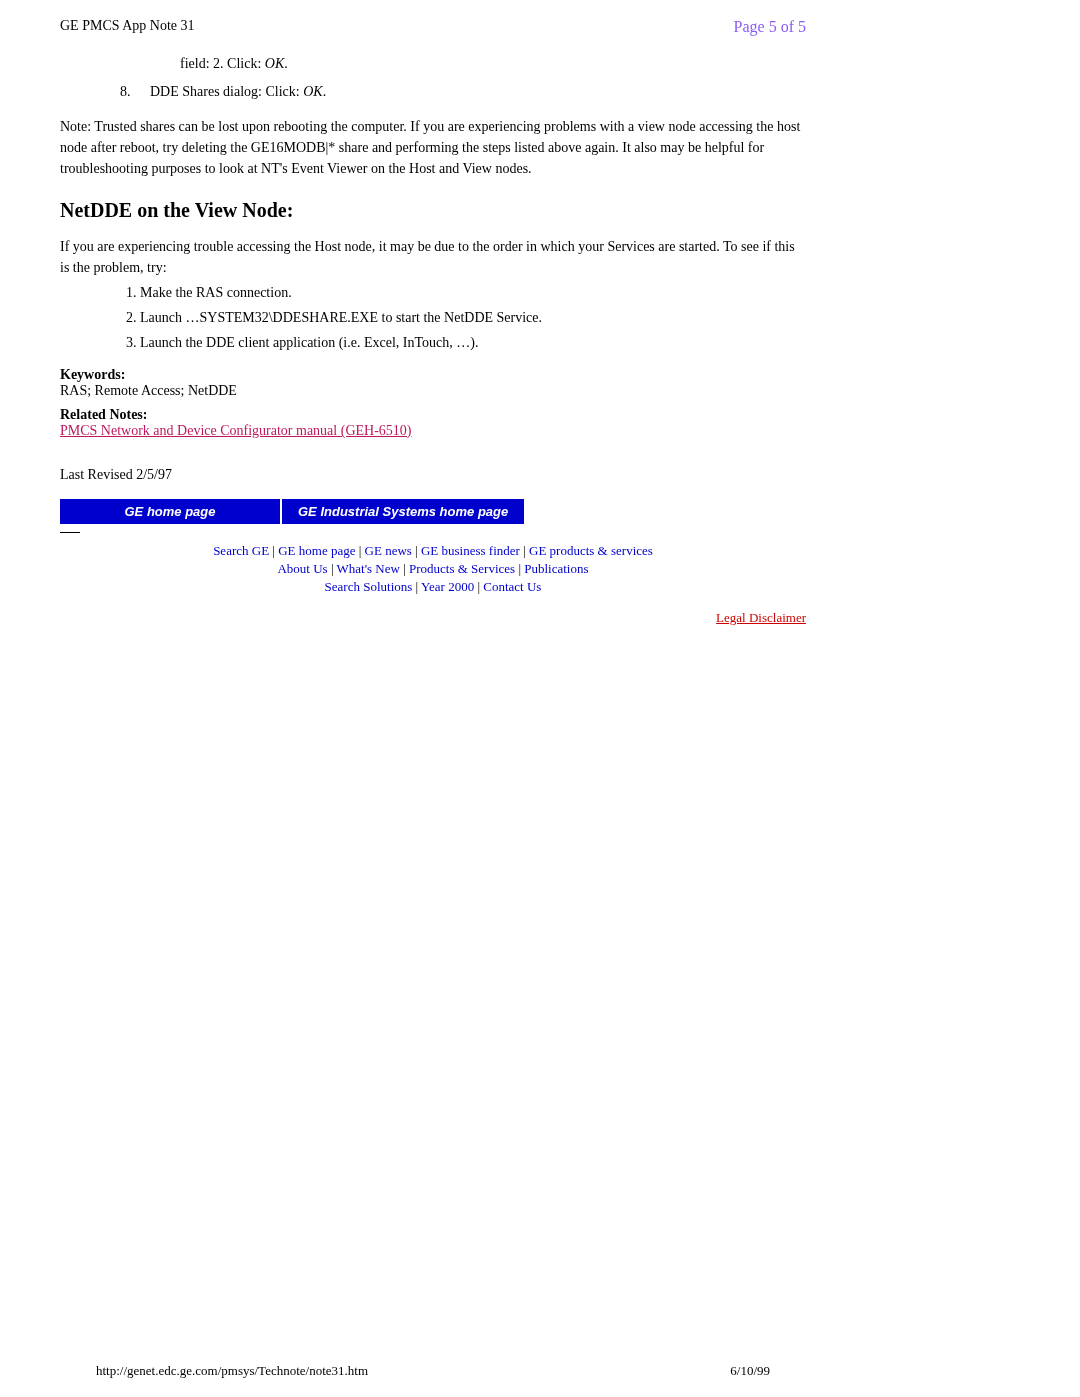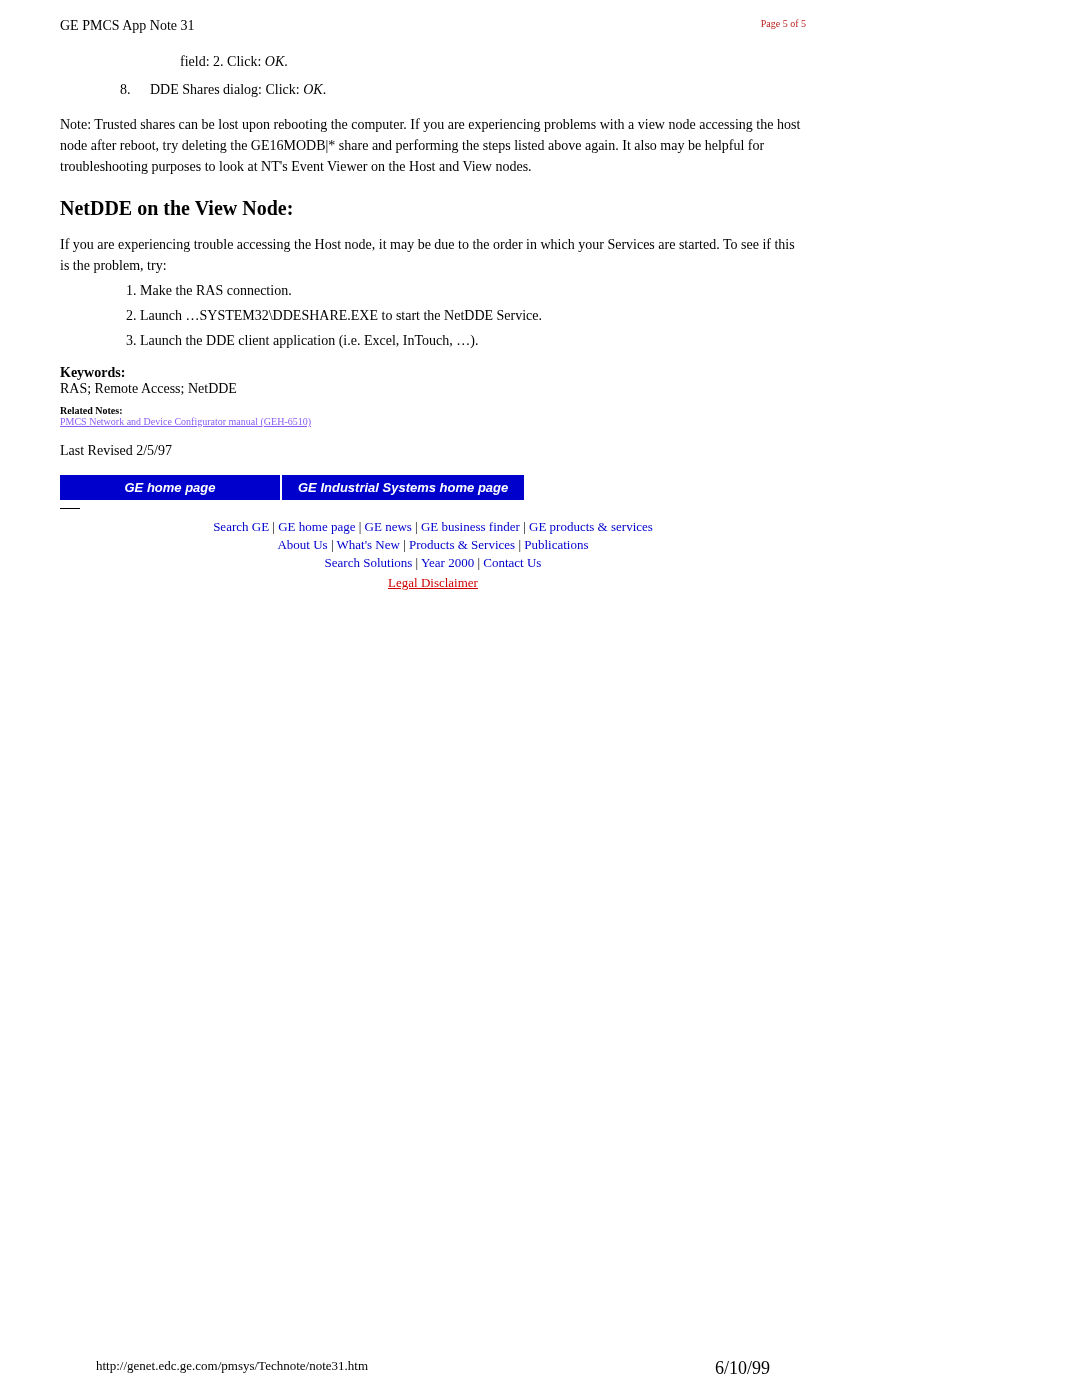--- a/index.html
+++ b/index.html
@@ -33,22 +33,22 @@
       padding: 18px 60px 10px 60px;
       border-bottom: none;
     }
 
     .header-left {
       font-size: 14px;
       color: #000;
     }
 
     .header-right {
-      font-size: 10px;
-      color: #b91c1c;
+      font-size: 16px;
+      color: #8b5cf6;
     }
 
     
     .content-area {
       padding: 10px 60px 10px 60px;
     }
 
     .field-line {
       margin-left: 120px;
       margin-bottom: 12px;
@@ -106,30 +106,30 @@
       margin-bottom: 8px;
       font-size: 14px;
     }
 
     .keywords-block strong {
       font-weight: bold;
     }
 
     .related-notes-block {
       margin-top: 8px;
-      margin-bottom: 16px;
-      font-size: 10px;
+      margin-bottom: 28px;
+      font-size: 14px;
     }
 
     .related-notes-block strong {
       font-weight: bold;
     }
 
     .related-link {
-      color: #8b5cf6;
+      color: #be185d;
       text-decoration: underline;
       cursor: pointer;
     }
 
     .last-revised {
       font-size: 14px;
       margin-bottom: 16px;
     }
 
     
@@ -189,22 +189,22 @@
       cursor: pointer;
       font-size: 13px;
     }
 
     .nav-separator {
       color: #000;
       font-size: 13px;
     }
 
     .legal-disclaimer-line {
-      text-align: center;
-      margin-top: 4px;
+      text-align: right;
+      margin-top: 15px;
     }
 
     .legal-link {
       color: #cc0000;
       text-decoration: underline;
       font-size: 13px;
       cursor: pointer;
     }
 
     
@@ -217,21 +217,21 @@
       justify-content: space-between;
       padding: 0 96px;
     }
 
     .footer-url {
       font-size: 13px;
       color: #000;
     }
 
     .footer-date {
-      font-size: 18px;
+      font-size: 13px;
       color: #000;
     }
 
     em {
       font-style: italic;
     }
   </style>
 </head>
 <body>
 

